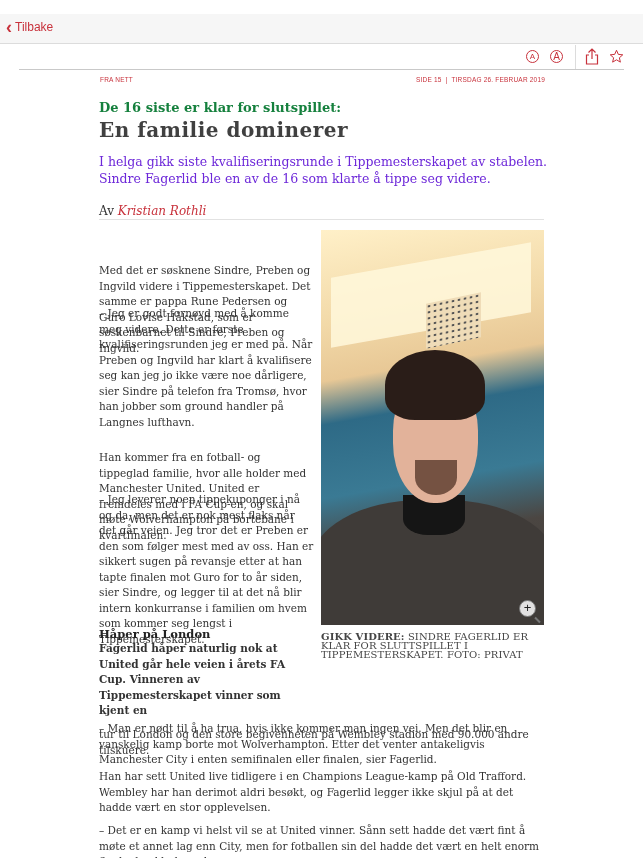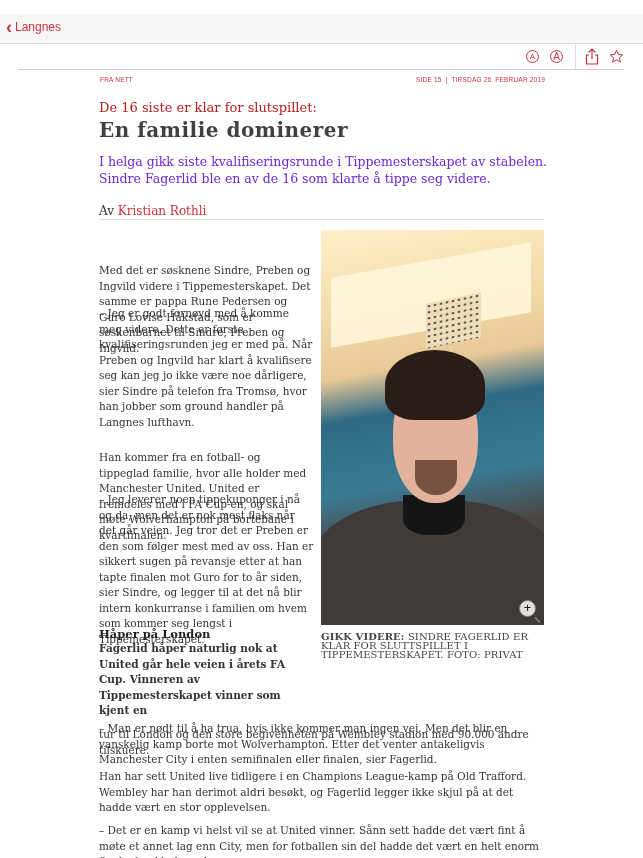--- a/index.html
+++ b/index.html
@@ -19,25 +19,25 @@
 
   .toolbar { position: absolute; left: 0; top: 45px; width: 643px; height: 25px; }
   .tool-icon { position: absolute; top: 5px; color: #c8323c; cursor: pointer; display: flex; align-items: center; justify-content: center; }
   .circ { width: 13px; height: 13px; border: 1px solid #c8323c; border-radius: 50%; font-family: "Liberation Sans", sans-serif; font-size: 8px; line-height: 11px; text-align: center; }
   .circ.big { font-size: 10px; }
   .tool-sep { position: absolute; left: 575px; top: 45px; width: 1px; height: 25px; background: #dcdcdc; }
   .hr-top { position: absolute; left: 19px; top: 69px; width: 605px; height: 1px; background: #c9c9c9; }
 
   .meta { position: absolute; top: 76px; font-family: "Liberation Sans", sans-serif; font-size: 6.5px; color: #c8323c; letter-spacing: 0.2px; }
 
-  .kicker { position: absolute; left: 99px; top: 100px; font-size: 13px; color: #b91c1c; }
+  .kicker { position: absolute; left: 99px; top: 100px; font-size: 13px; color: #15803d; font-weight: bold; }
   .title { position: absolute; left: 99px; top: 118px; font-size: 20px; font-weight: bold; color: #404040; letter-spacing: 0.5px; }
   .lead { position: absolute; left: 99px; top: 153px; width: 450px; font-size: 12.5px; line-height: 17px; color: #6d28d9; }
   .byline { position: absolute; left: 99px; top: 204px; font-size: 12px; color: #333; }
-  .byline .author { color: #c8323c; }
+  .byline .author { color: #c8323c; font-style: italic; }
   .hr-by { position: absolute; left: 99px; top: 219px; width: 445px; height: 1px; background: #e2e2e2; }
 
   .body-col { position: absolute; left: 99px; width: 215px; font-size: 10.5px; line-height: 15.5px; color: #333; }
   .body-full { position: absolute; left: 99px; width: 445px; font-size: 10.5px; line-height: 15.5px; color: #333; }
   .subhead { position: absolute; left: 99px; top: 627px; font-size: 11.5px; font-weight: bold; color: #222; }
 
   .photo { position: absolute; left: 321px; top: 230px; width: 223px; height: 395px; overflow: hidden; background: linear-gradient(170deg, #fff0c8 0%, #f2d9a8 22%, #e8c896 35%, #2e6a86 45%, #3a7a94 62%, #4b4642 75%, #3e3a37 100%); cursor: pointer; }
   .photo .ceiling-light { position: absolute; left: 10px; top: 30px; width: 200px; height: 70px; background: #fff8dc; transform: skewY(-10deg); opacity: 0.85; }
   .photo .vent { position: absolute; left: 105px; top: 68px; width: 55px; height: 45px; background: radial-gradient(circle, #555 1px, transparent 1.5px) 0 0/6px 6px, #efdcb8; transform: skewY(-12deg); }
   .photo .hair { position: absolute; left: 64px; top: 120px; width: 100px; height: 70px; border-radius: 50% 50% 30% 30%; background: #2a1d18; }
@@ -59,21 +59,21 @@
   <span class="right">
     <span>▾</span>
     <span>54 %</span>
     <span class="battery"></span>
   </span>
 </div>
 
 <div class="navbar">
   <div class="back">
     <span class="chev">‹</span>
-    <span>Langnes</span>
+    <span>Tilbake</span>
   </div>
 </div>
 
 <div class="toolbar">
   <span class="tool-icon" style="left:526px;">
     <span class="circ">A</span>
   </span>
   <span class="tool-icon" style="left:550px;">
     <span class="circ big">A</span>
   </span>

